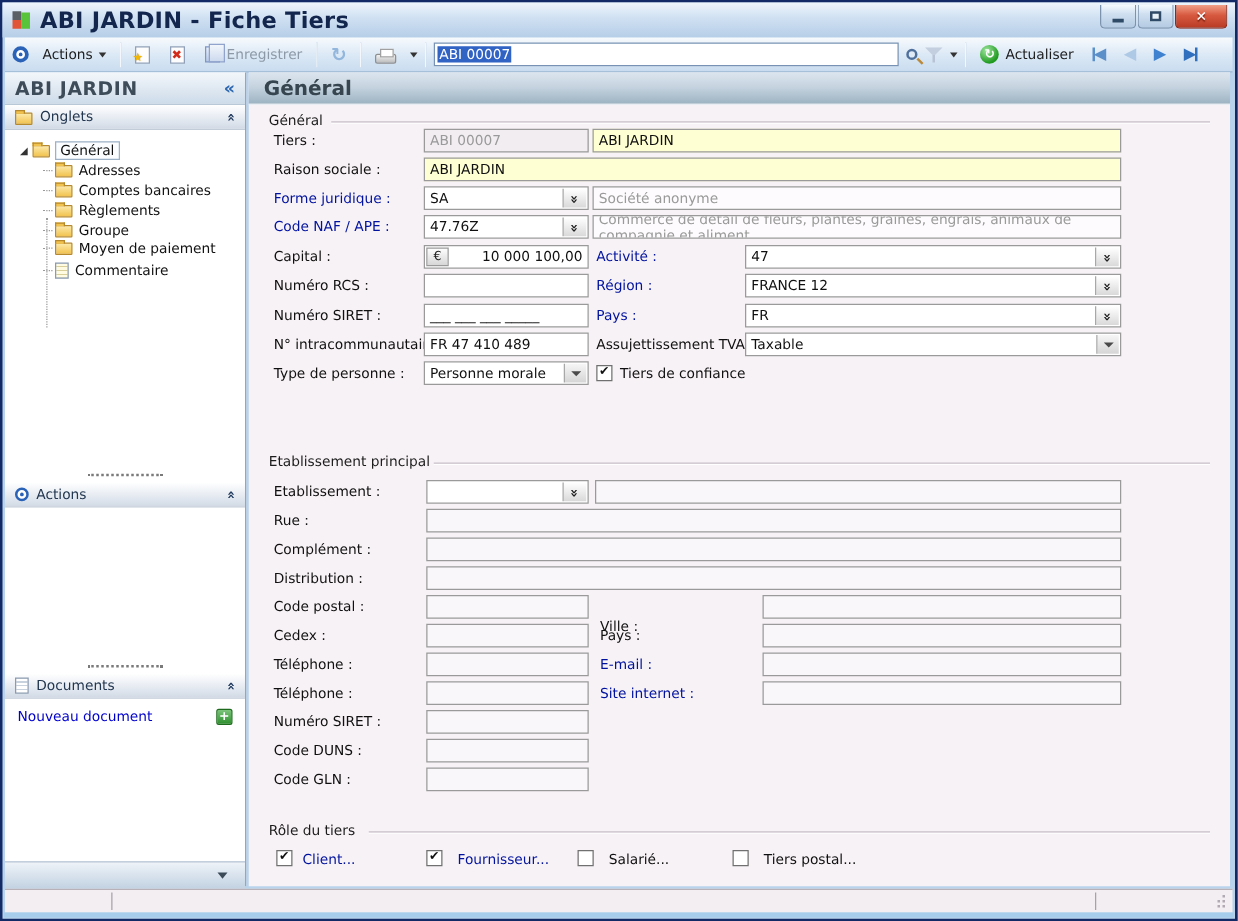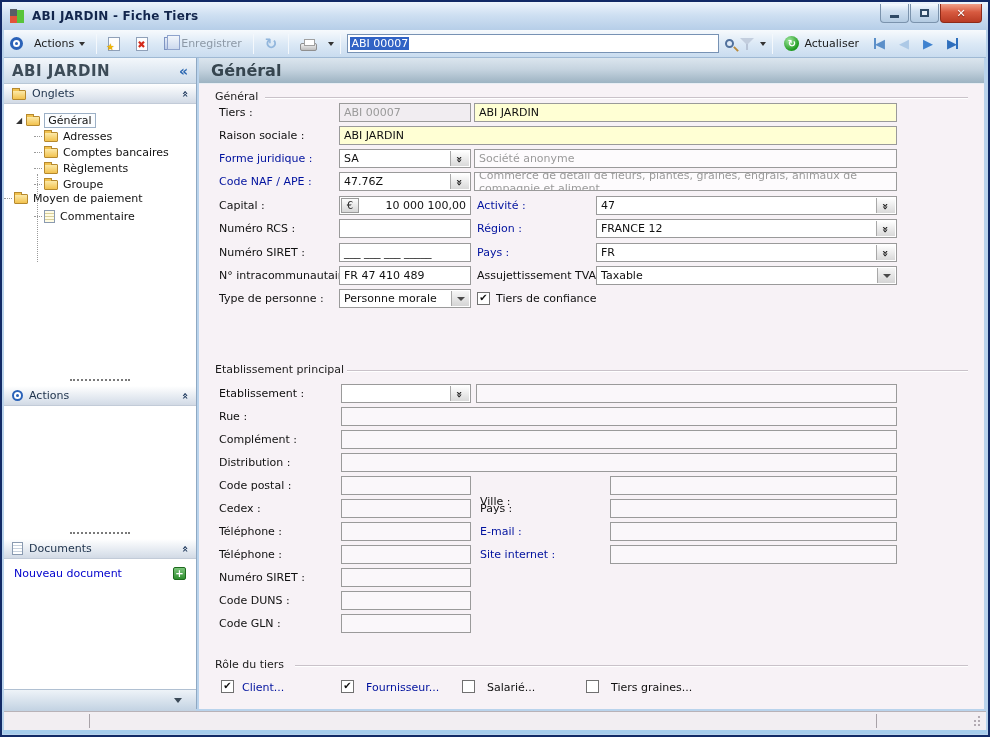--- a/index.html
+++ b/index.html
@@ -10,21 +10,21 @@
 
   
   .titlebar { position:absolute; left:0; top:0; right:0; height:28px;
     background:linear-gradient(#eef5fc,#cfe0f2 45%,#b6cee8);
     display:flex; align-items:center; padding:0 6px; }
   .appicon { position:relative; width:15px; height:15px; margin:0 7px 0 2px; }
   .appicon i { position:absolute; }
   .appicon .q1 { left:0; top:0; width:7px; height:7px; background:#5a5f66; }
   .appicon .q2 { left:7px; top:1px; width:7px; height:13px; background:#58c43a; }
   .appicon .q3 { left:0; top:7px; width:7px; height:7px; background:#e2543a; }
-  .title-text { font-size:12px; font-weight:bold; color:#13264d; letter-spacing:0.2px; }
+  .title-text { font-size:18px; font-weight:bold; color:#13264d; letter-spacing:0.2px; }
   .winbtns { margin-left:auto; display:flex; gap:1px; align-self:flex-start; padding-top:2px; }
   .winbtn { width:29px; height:19px; border:1px solid #7b93ad; border-top:none;
     border-radius:0 0 4px 4px; background:linear-gradient(#f5fafe,#cfdff0 40%,#b4cbe2);
     display:flex; align-items:center; justify-content:center; cursor:pointer; }
   .winbtn .minbar { width:9px; height:3px; background:#2f4a66; margin-top:6px; }
   .winbtn .maxbox { width:9px; height:8px; border:2px solid #2f4a66; background:#e8f0f8; }
   .winbtn.close { width:42px; background:linear-gradient(#f0a088,#d75a40 45%,#b93b24);
     border-color:#8e2a18; color:#fff; font-size:11px; font-weight:bold; text-shadow:0 1px 1px #7a2010; }
 
   
@@ -279,21 +279,21 @@
         <div class="trow" style="top:56px; padding-left:30px;">
           <span class="stub"></span>
               <span class="folder"></span>
           <span class="tlabel">Règlements</span>
         </div>
         <div class="trow" style="top:72px; padding-left:30px;">
           <span class="stub"></span>
               <span class="folder"></span>
           <span class="tlabel">Groupe</span>
         </div>
-        <div class="trow" style="top:86px; ">
+        <div class="trow" style="top:86px; padding-left:30px;">
           <span class="stub"></span>
               <span class="folder"></span>
           <span class="tlabel">Moyen de paiement</span>
         </div>
         <div class="trow" style="top:104px; padding-left:30px;">
           <span class="stub"></span>
               <span class="pageic note"></span>
           <span class="tlabel">Commentaire</span>
         </div>
       </div>
@@ -475,21 +475,21 @@
       <span class="cb" style="top:622px;left:22px;"><i>✔</i></span>
       <span class="lbl blue link" style="top:623px;left:43px;">Client...</span>
 
       <span class="cb" style="top:622px;left:142px;"><i>✔</i></span>
       <span class="lbl blue link" style="top:623px;left:167px;">Fournisseur...</span>
 
       <span class="cb" style="top:622px;left:263px;"></span>
       <span class="lbl" style="top:623px;left:288px;">Salarié...</span>
 
       <span class="cb" style="top:622px;left:387px;"></span>
-      <span class="lbl" style="top:623px;left:412px;">Tiers graines...</span>
+      <span class="lbl" style="top:623px;left:412px;">Tiers postal...</span>
     </div>
   </div>
 
   <div class="statusbar">
     <span class="cell-div" style="left:85px;"></span>
     <span class="cell-div" style="left:872px;"></span>
     <span class="grip"></span>
   </div>
   <div class="bottomstrip"></div>
 

